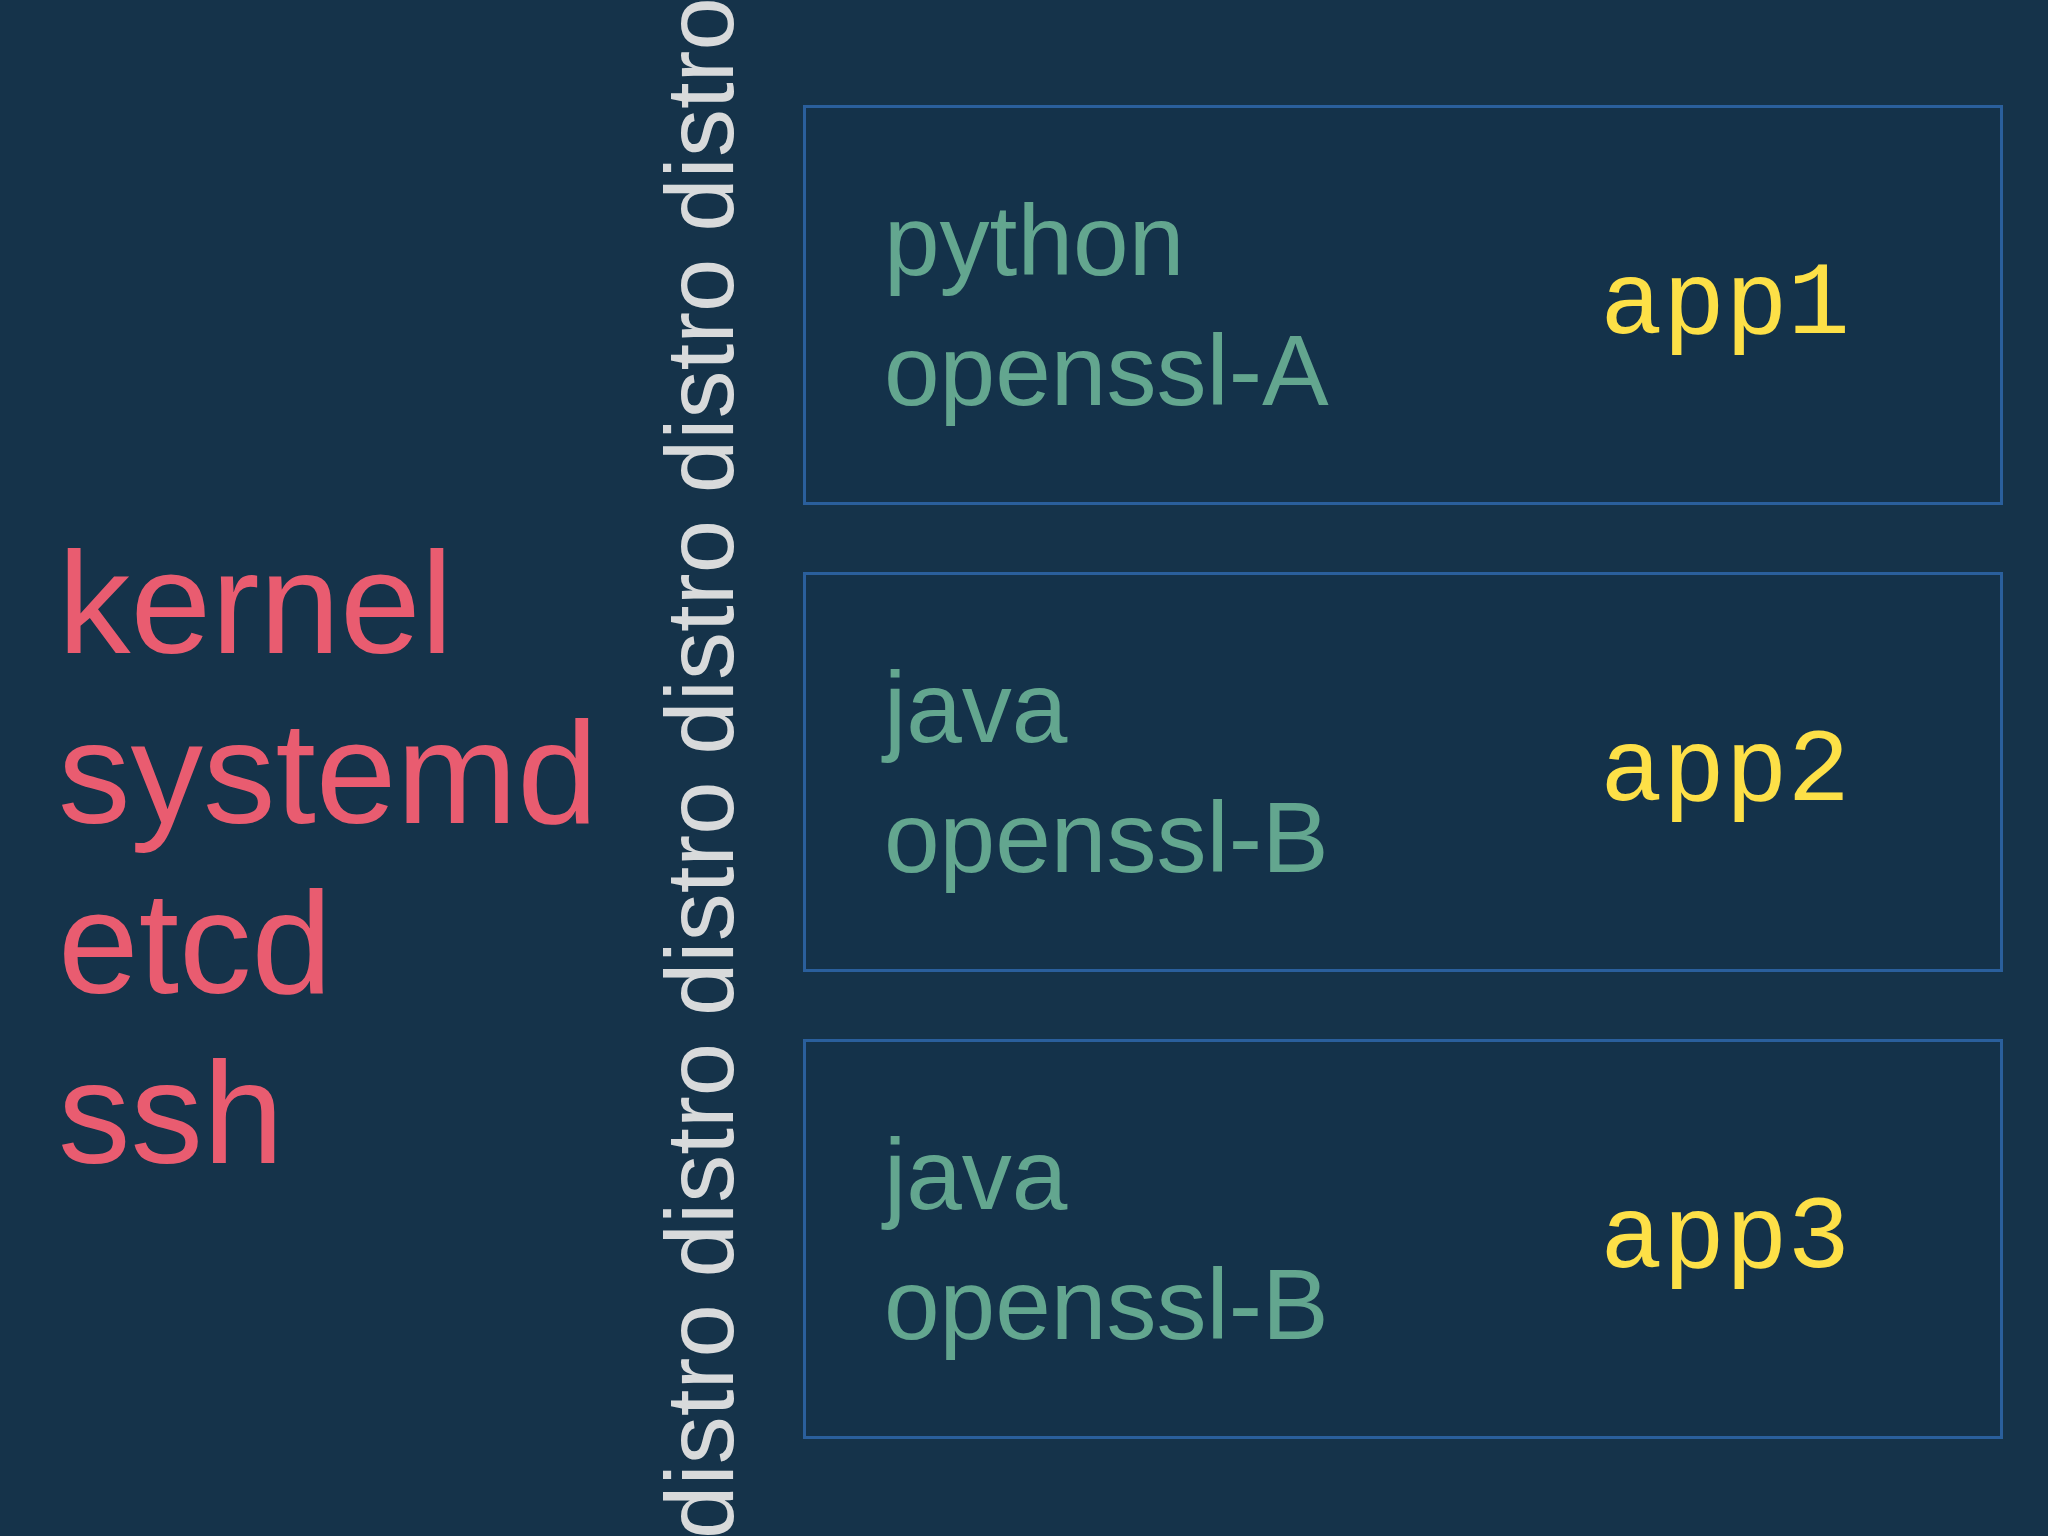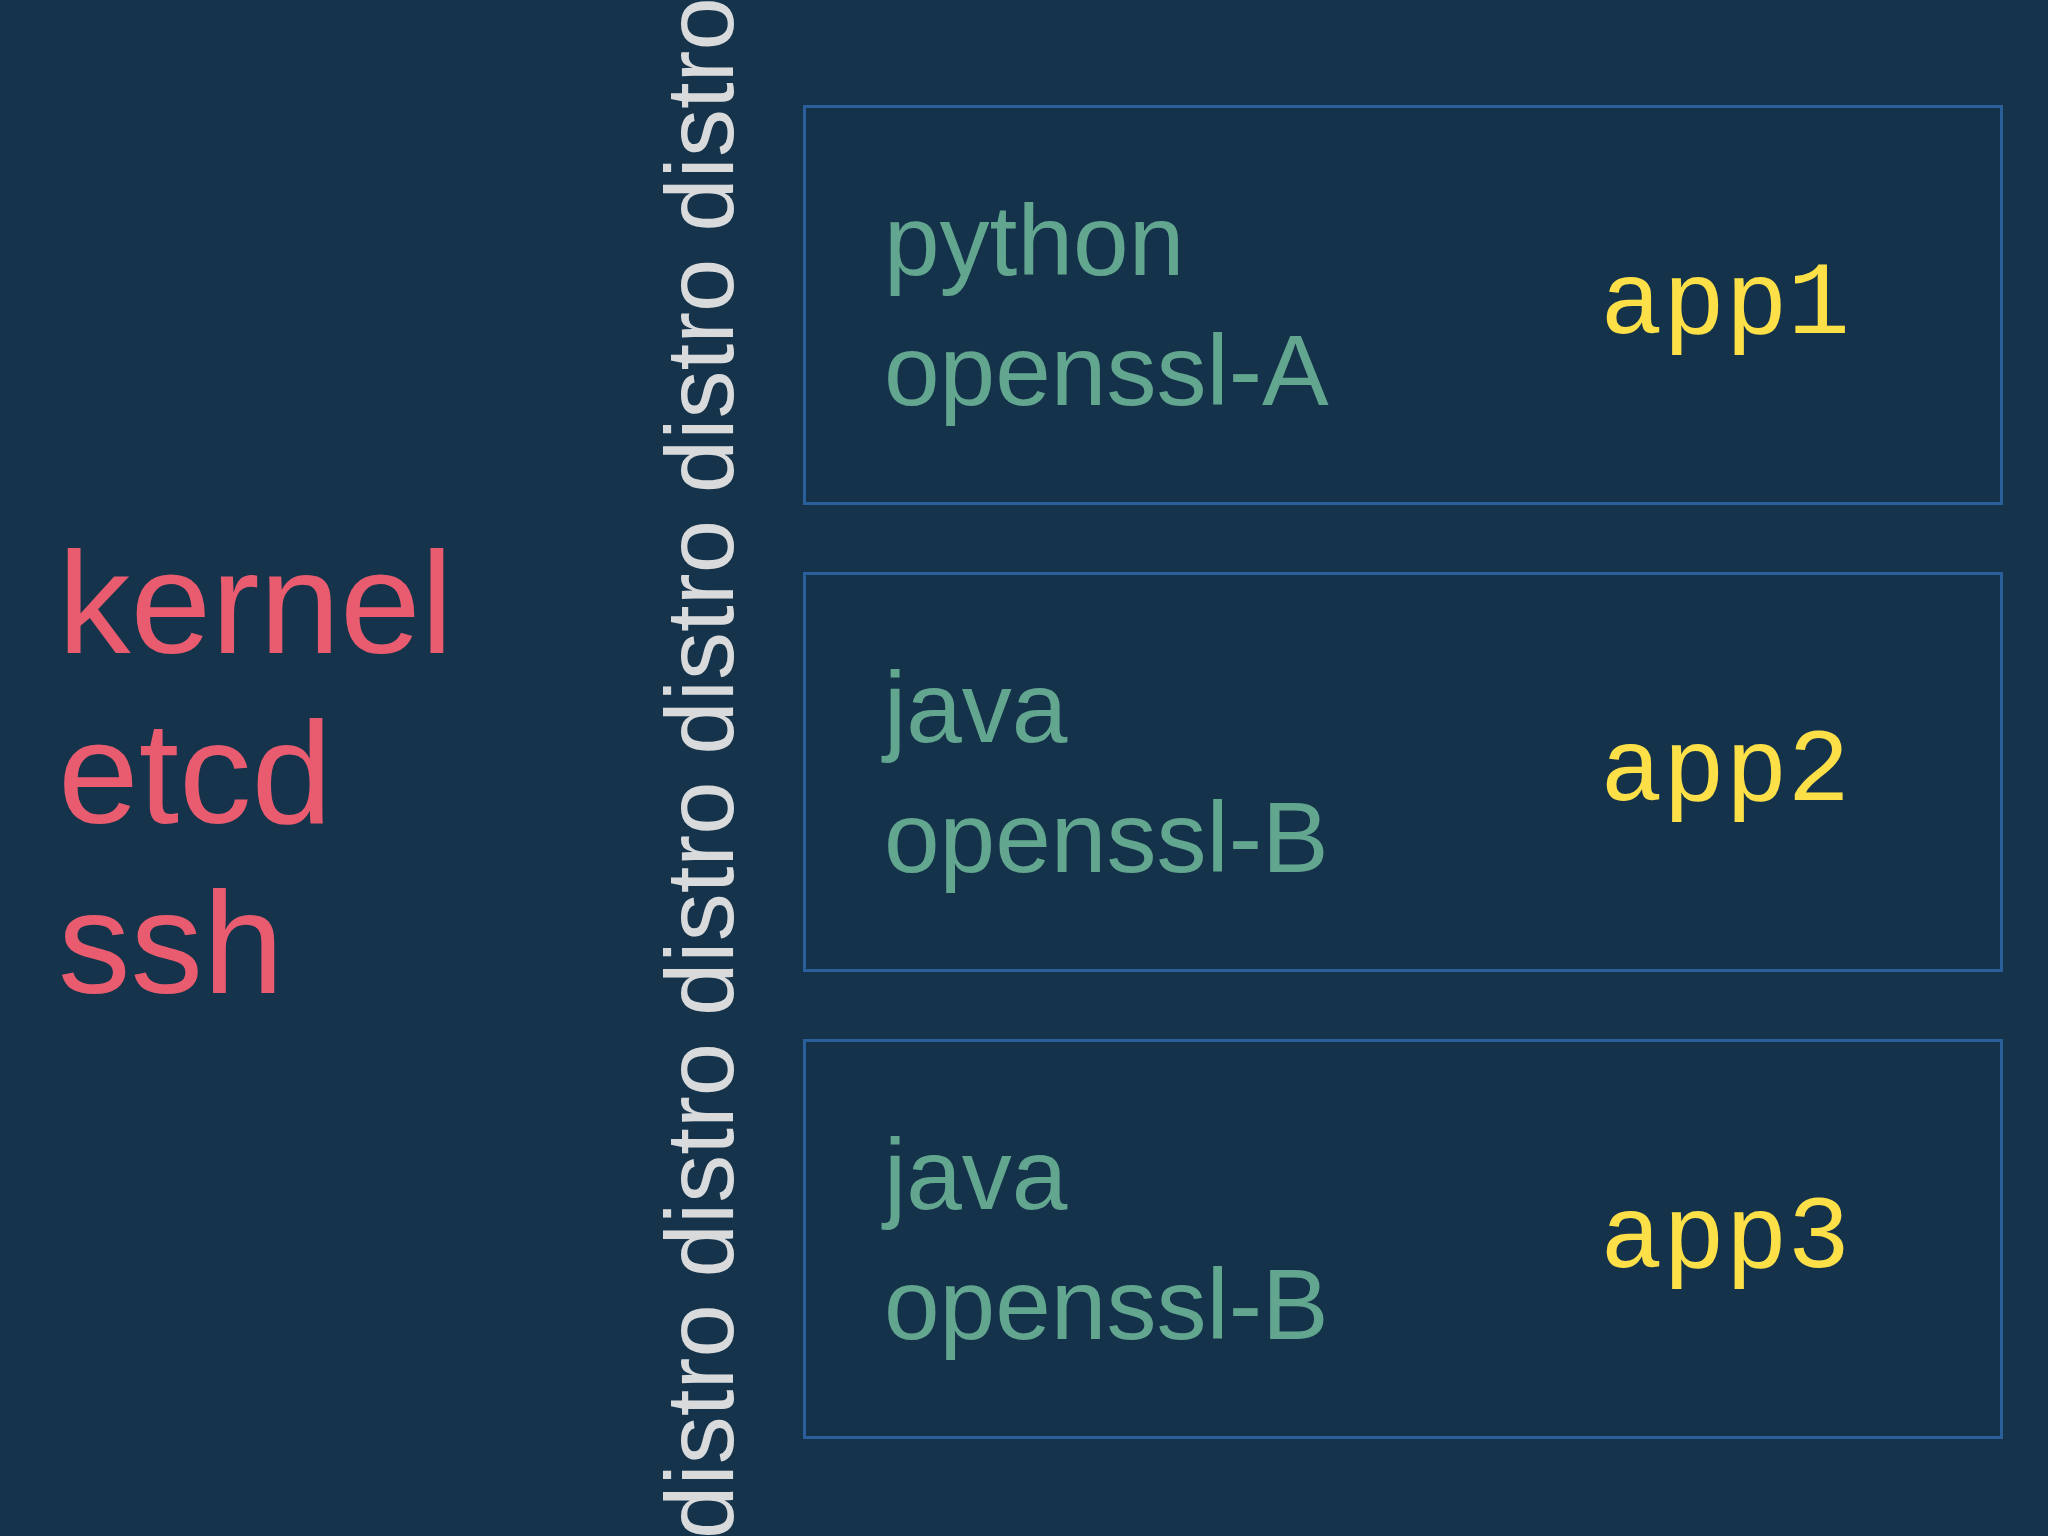--- a/index.html
+++ b/index.html
@@ -82,20 +82,21 @@
     font-family: Liberation Mono, monospace;
   }
 </style>
 </head>
 <body>
 
 <div class="canvas">
 
   <div class="host-stack">
     <div>kernel</div>
+    <div>systemd</div>
     <div>etcd</div>
     <div>ssh</div>
   </div>
 
   <div class="distro-strip">
     <div class="distro-text">distro distro distro distro distro distro distro distro distro distro distro distro distro distro</div>
   </div>
 
   <div class="container-box box-1">
     <div class="runtime-stack">

